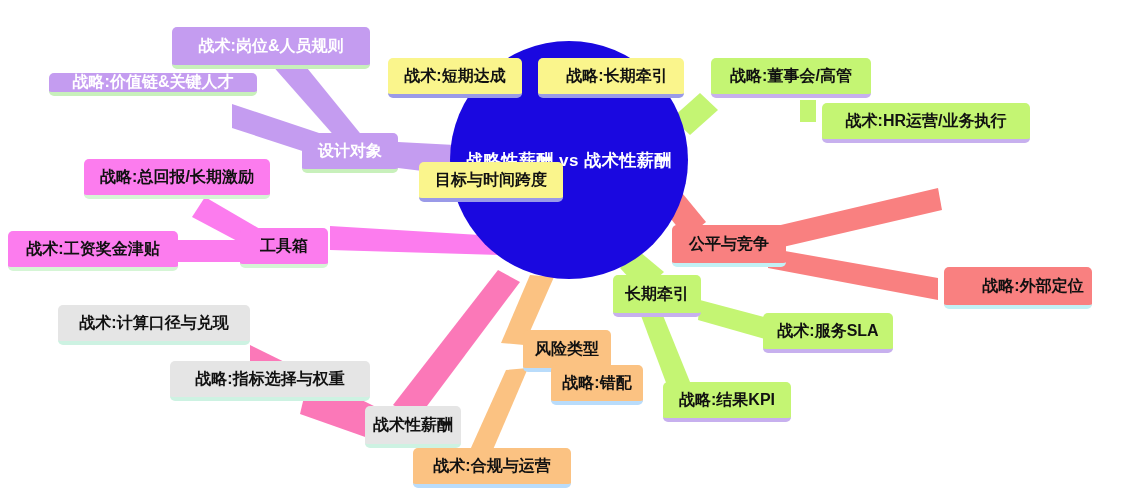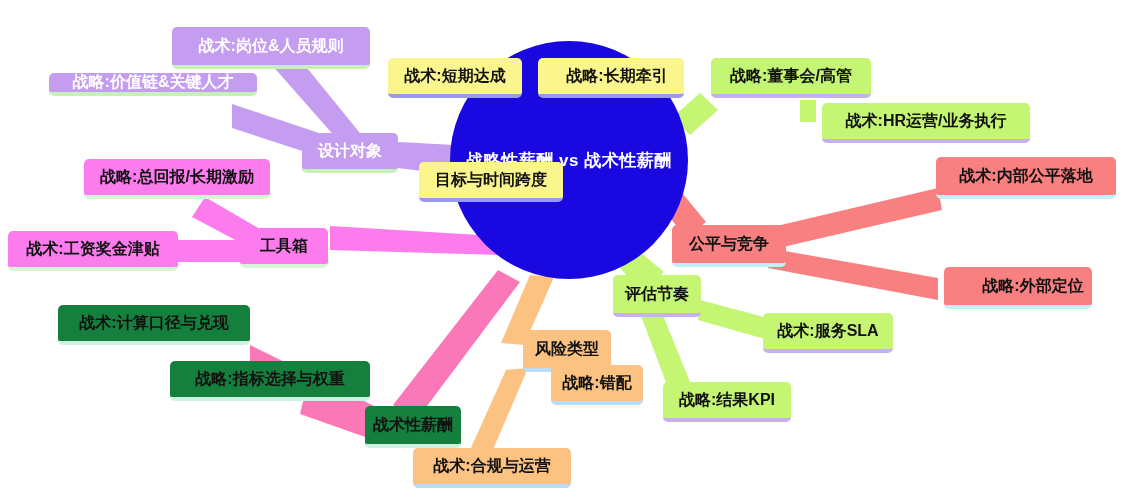--- a/index.html
+++ b/index.html
@@ -43,21 +43,21 @@
     font-weight:bold;
     white-space:nowrap;
     text-align:center;
     letter-spacing:0.5px;
   }
 
   
   .c-yellow  {background:#faf58c; color:#111111; border-bottom:4px solid #9a9ae8;}
   .c-purple  {background:#c49cf0; color:#ffffff; border-bottom:4px solid #c8f0bb;}
   .c-pink    {background:#fc7cee; color:#111111; border-bottom:4px solid #d5f5d5;}
-  .c-magenta {background:#15803d; color:#111111; border-bottom:4px solid #cdf2e2;justify-content:center;}
+  .c-magenta {background:#e5e5e5; color:#111111; border-bottom:4px solid #cdf2e2;justify-content:center;}
   .c-orange  {background:#fbc282; color:#111111; border-bottom:4px solid #b9dcfb;}
   .c-green   {background:#c4f573; color:#111111; border-bottom:4px solid #c7b0ee;}
   .c-salmon  {background:#f98080; color:#111111; border-bottom:4px solid #c2f1f5;}
 </style>
 </head>
 <body>
 
 <div id="canvas">
 
   <svg id="links" viewBox="0 0 1145 500" xmlns="http://www.w3.org/2000/svg">
@@ -152,21 +152,21 @@
 
   <div class="node c-orange" style="left:551px;top:365px;width:92px;height:40px;">
     <span>战略:错配</span>
   </div>
 
   <div class="node c-orange" style="left:413px;top:448px;width:158px;height:40px;">
     <span>战术:合规与运营</span>
   </div>
 
   <div class="node c-green" style="left:613px;top:275px;width:88px;height:42px;">
-    <span>评估节奏</span>
+    <span>长期牵引</span>
   </div>
 
   <div class="node c-green" style="left:763px;top:313px;width:130px;height:40px;">
     <span>战术:服务SLA</span>
   </div>
 
   <div class="node c-green" style="left:663px;top:382px;width:128px;height:40px;">
     <span>战略:结果KPI</span>
   </div>
 
@@ -175,21 +175,18 @@
   </div>
 
   <div class="node c-green" style="left:822px;top:103px;width:208px;height:40px;">
     <span>战术:HR运营/业务执行</span>
   </div>
 
   <div class="node c-salmon" style="left:672px;top:225px;width:114px;height:42px;">
     <span>公平与竞争</span>
   </div>
 
-  <div class="node c-salmon" style="left:936px;top:157px;width:180px;height:42px;">
-    <span>战术:内部公平落地</span>
-  </div>
 
   <div class="node c-salmon" style="left:944px;top:267px;width:148px;height:42px;padding-left:40px;">
     <span>战略:外部定位</span>
   </div>
 
 </div>
 
 </body></html>

